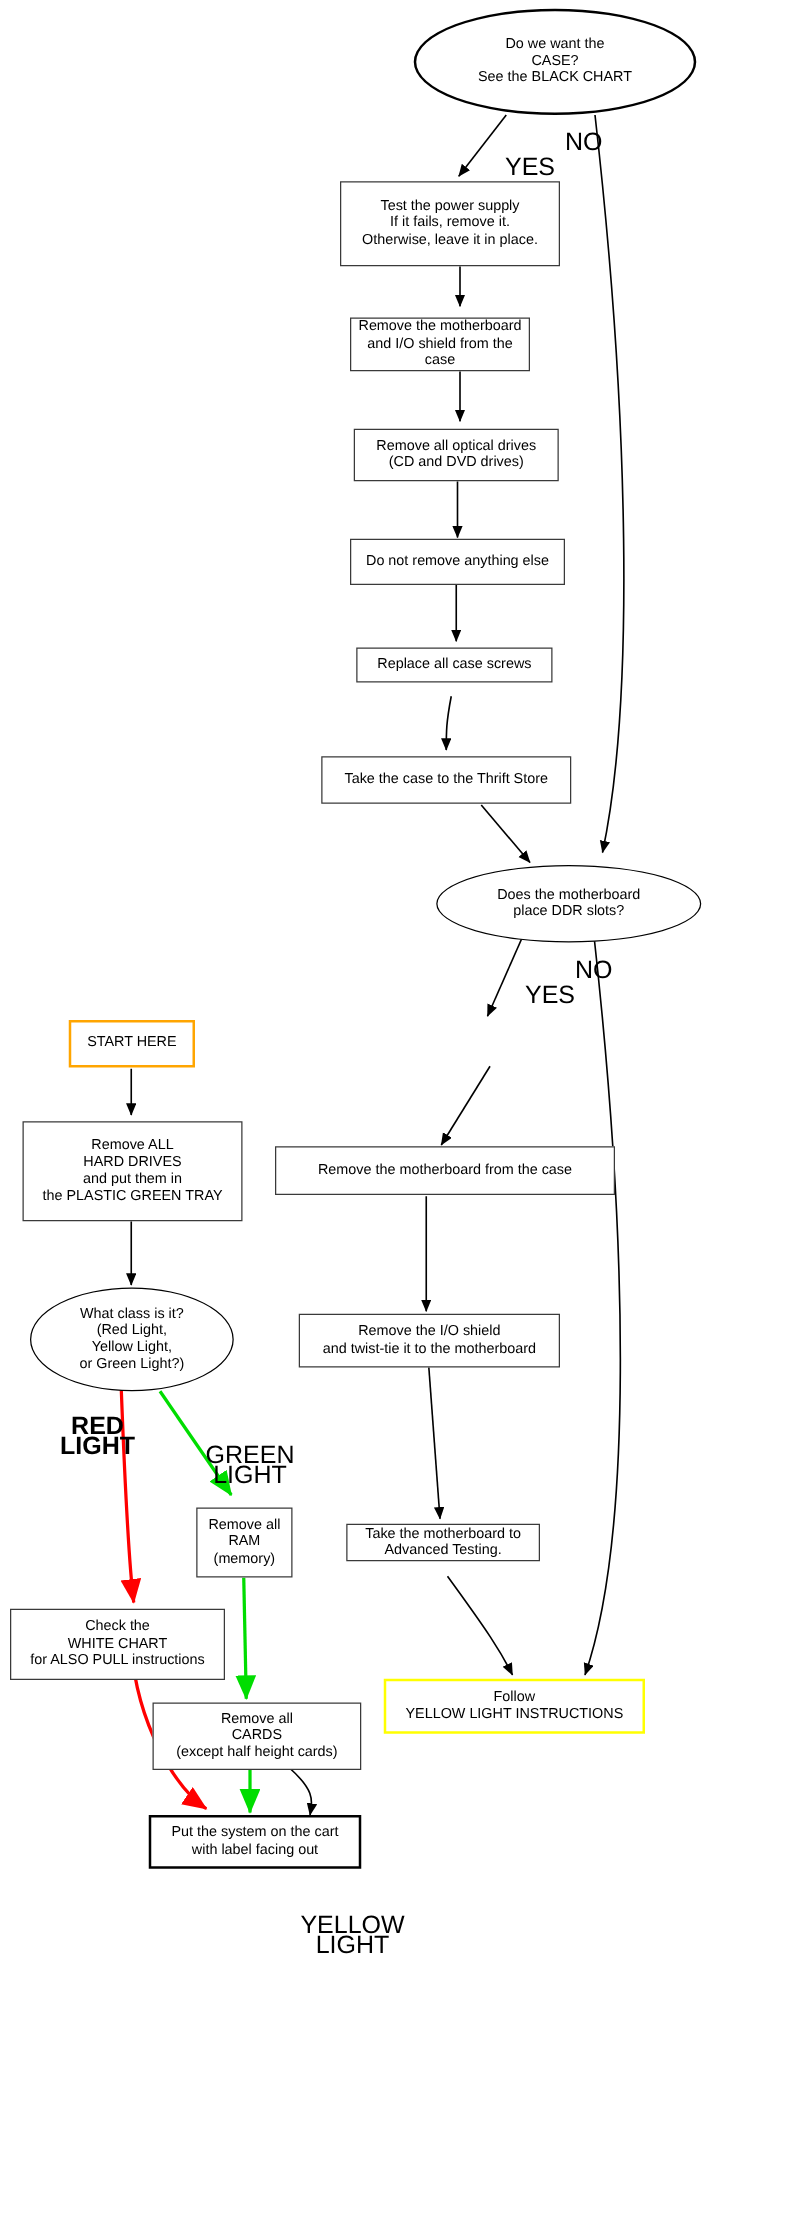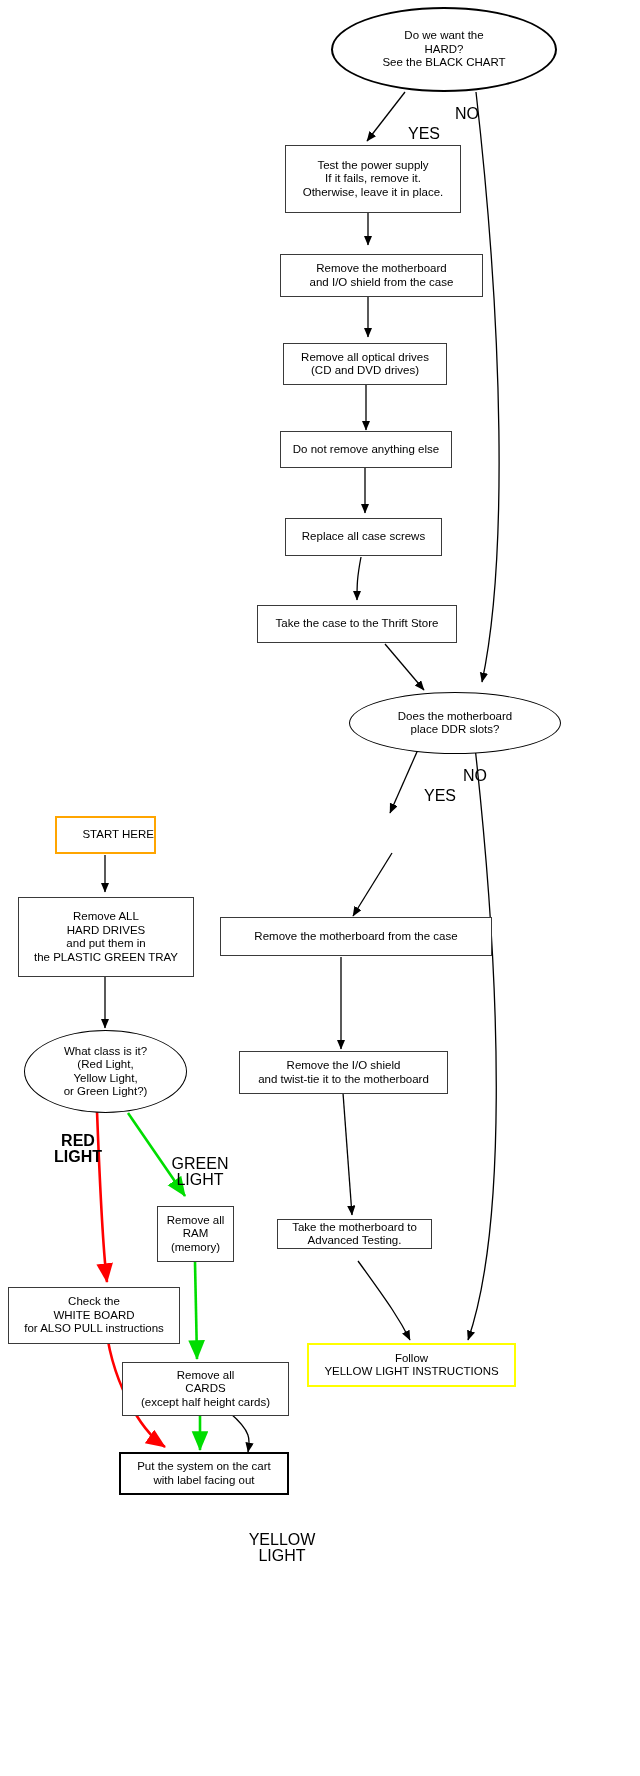--- a/index.html
+++ b/index.html
@@ -6,27 +6,27 @@
   body{width:640px;height:1776px;position:relative;
        font-family:"Liberation Sans","DejaVu Sans",sans-serif;
        -webkit-font-smoothing:antialiased;}
   #canvas{position:absolute;left:0;top:0;width:640px;height:1776px;overflow:hidden;}
   svg.edges{position:absolute;left:0;top:0;width:640px;height:1776px;pointer-events:none;}
 
   .node{position:absolute;box-sizing:border-box;display:flex;align-items:center;
         justify-content:center;text-align:center;background:#ffffff;color:#000000;
         font-size:11.5px;line-height:13.5px;white-space:pre-line;z-index:2;}
   .box{border:1.2px solid #3a3a3a;}
-  .box-orange{border:2.4px solid #ffa500;justify-content:flex-end;}
+  .box-orange{border:2.4px solid #ffa500;}
   .box-yellow{border:2.4px solid #ffff00;}
   .box-thick{border:2.4px solid #000000;}
   .ellipse{border:1.4px solid #000000;border-radius:50%;}
   .ellipse-thick{border:2.6px solid #000000;border-radius:50%;}
 
-  .elabel{position:absolute;z-index:3;color:#000000;font-size:16px;line-height:16px;
+  .elabel{position:absolute;z-index:3;color:#000000;font-size:20px;line-height:16px;
           text-align:center;white-space:pre-line;background:transparent;}
 </style>
 </head>
 <body>
 
 <div id="canvas">
 
   <svg class="edges" viewBox="0 0 640 1776">
     <defs>
       <marker id="arrB" markerWidth="9" markerHeight="9" refX="7.2" refY="3.2" orient="auto">
@@ -67,52 +67,52 @@
 
     <g stroke="#00dd00" stroke-width="2.6" fill="none" marker-end="url(#arrG)">
       <path d="M128,1113 L185,1196"></path>
       <path d="M195,1262 L197,1359"></path>
       <path d="M200,1413 L200,1450"></path>
     </g>
   </svg>
 
   <div class="node ellipse-thick" style="left:331px;top:7px;width:226px;height:85px;">
     <span>Do we want the
-HARD?
+CASE?
 See the BLACK CHART</span>
   </div>
 
   <div class="elabel" style="left:404px;top:110px;width:40px;">
     <span>YES</span>
   </div>
   <div class="elabel" style="left:450px;top:90px;width:34px;">
     <span>NO</span>
   </div>
 
-  <div class="node box" style="left:285px;top:145px;width:176px;height:68px;text-align:center;">
+  <div class="node box" style="left:272px;top:145px;width:176px;height:68px;text-align:center;">
     <span>Test the power supply
 If it fails, remove it.
 Otherwise, leave it in place.</span>
   </div>
 
-  <div class="node box" style="left:280px;top:254px;width:203px;height:43px;">
+  <div class="node box" style="left:280px;top:254px;width:144px;height:43px;">
     <span>Remove the motherboard
 and I/O shield from the case</span>
   </div>
 
   <div class="node box" style="left:283px;top:343px;width:164px;height:42px;">
     <span>Remove all optical drives
 (CD and DVD drives)</span>
   </div>
 
   <div class="node box" style="left:280px;top:431px;width:172px;height:37px;">
     <span>Do not remove anything else</span>
   </div>
 
-  <div class="node box" style="left:285px;top:518px;width:157px;height:38px;">
+  <div class="node box" style="left:285px;top:518px;width:157px;height:28px;">
     <span>Replace all case screws</span>
   </div>
 
   <div class="node box" style="left:257px;top:605px;width:200px;height:38px;">
     <span>Take the case to the Thrift Store</span>
   </div>
 
   <div class="node ellipse" style="left:349px;top:692px;width:212px;height:62px;">
     <span>Does the motherboard
 place DDR slots?</span>
@@ -168,21 +168,21 @@
   </div>
 
   <div class="node box" style="left:157px;top:1206px;width:77px;height:56px;">
     <span>Remove all
 RAM
 (memory)</span>
   </div>
 
   <div class="node box" style="left:8px;top:1287px;width:172px;height:57px;">
     <span>Check the
-WHITE BOARD
+WHITE CHART
 for ALSO PULL instructions</span>
   </div>
 
   <div class="node box" style="left:122px;top:1362px;width:167px;height:54px;">
     <span>Remove all
 CARDS
 (except half height cards)</span>
   </div>
 
   <div class="node box-yellow" style="left:307px;top:1343px;width:209px;height:44px;">

